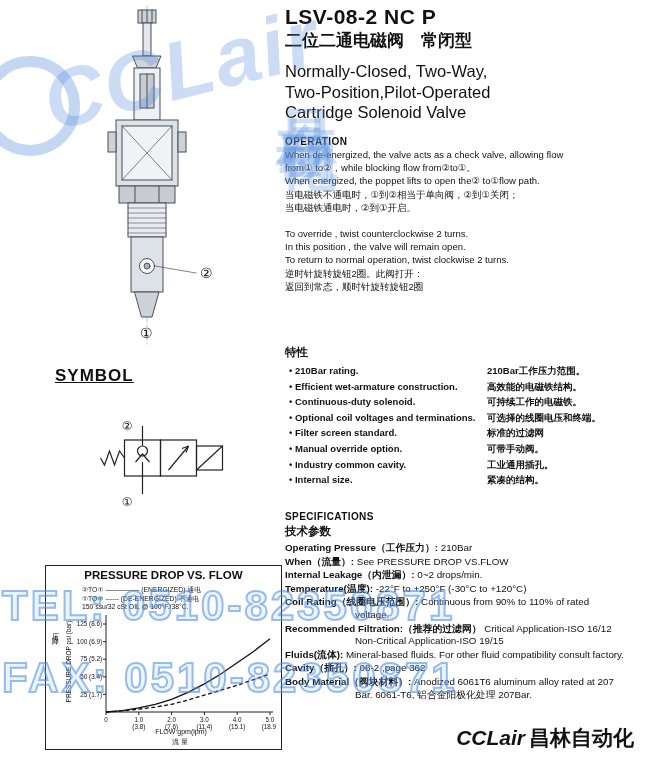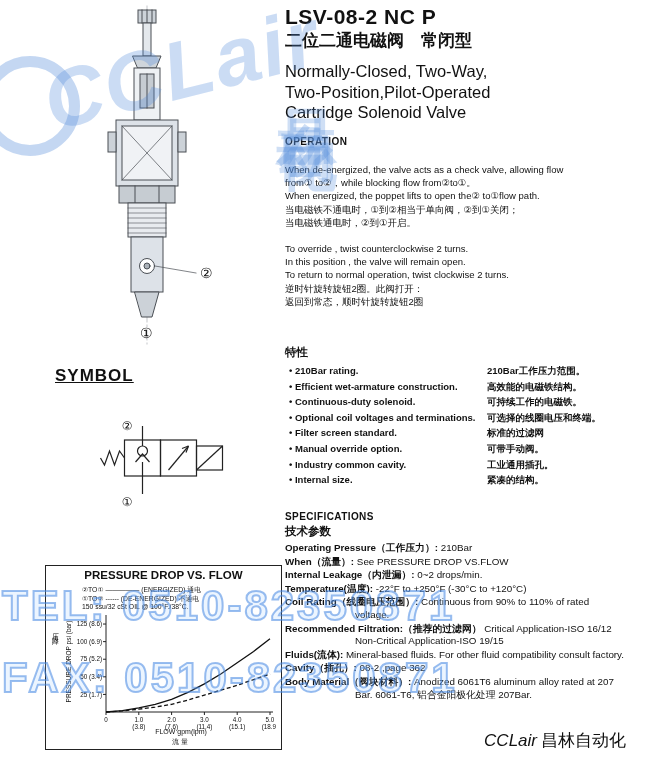--- a/index.html
+++ b/index.html
@@ -44,34 +44,34 @@
   .right-col { position:absolute; left:285px; top:0; width:360px; height:760px; }
   .h1 { position:absolute; top:5px; font-size:21px; font-weight:bold; letter-spacing:0.5px; }
   .h1cn { position:absolute; top:29px; font-size:17px; font-weight:bold; }
   .desc { position:absolute; top:61px; font-size:16.5px; line-height:20.5px; font-weight:500; }
   .sec { position:absolute; width:358px; }
   #sec-operation { top:136px; }
   #sec-features { top:343px; }
   #sec-specs { top:511px; }
   .sec-h { font-size:10px; font-weight:bold; letter-spacing:0.4px; }
   .sec-hcn { font-size:11.5px; font-weight:bold; margin-top:2px; }
-  .op-block { margin-top:16px; }
+  .op-block { margin-top:1px; }
   .op-block + .op-block { margin-top:13px; }
   .op-line { font-size:9.5px; line-height:13.2px; }
   .features-list { margin-top:3px;font-weight:bold; }
   .feature-row { display:flex; font-size:9.5px; line-height:15.6px; }
   .f-en { flex:0 0 202px; padding-left:4px; }
   .f-en::before { content:"• "; }
   .f-cn { flex:1; }
   .specs-list { margin-top:3px; width:340px; }
   .spec-item { font-size:9.8px; line-height:12.6px; margin-bottom:1px; padding-left:70px; text-indent:-70px; }
   .spec-label { font-weight:bold; }
 
   
-  .footer-logo { position:absolute; right:24px; bottom:8px; font-size:17px; font-weight:normal; z-index:6; }
+  .footer-logo { position:absolute; right:16px; bottom:8px; font-size:21px; font-weight:bold; z-index:6; }
   .footer-logo .brand { font-style:italic; margin-right:4px; }
 </style>
 </head>
 <body>
 
 <div class="page">
 
   <div class="wm wm-circle"></div>
   <div class="wm wm-cclair">CCLair</div>
   <div class="wm wm-cn">昌林自动化</div>

